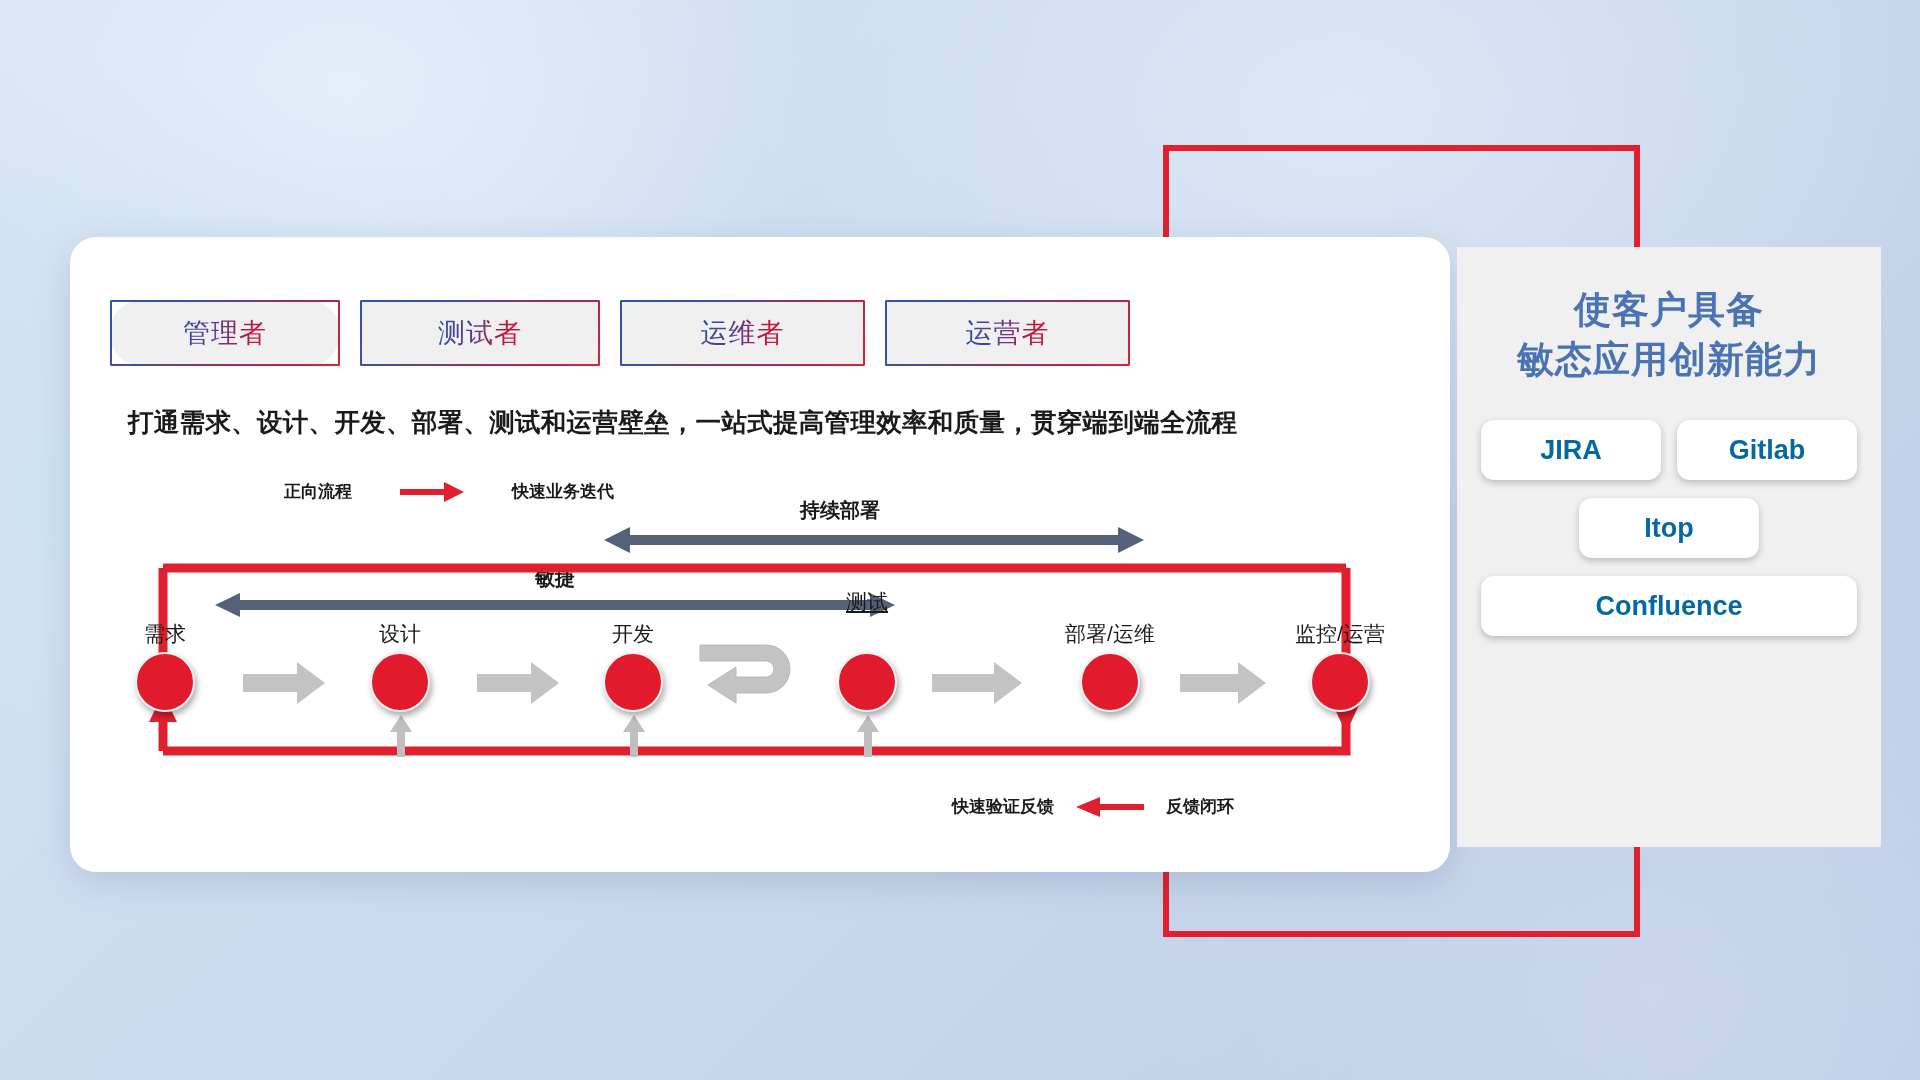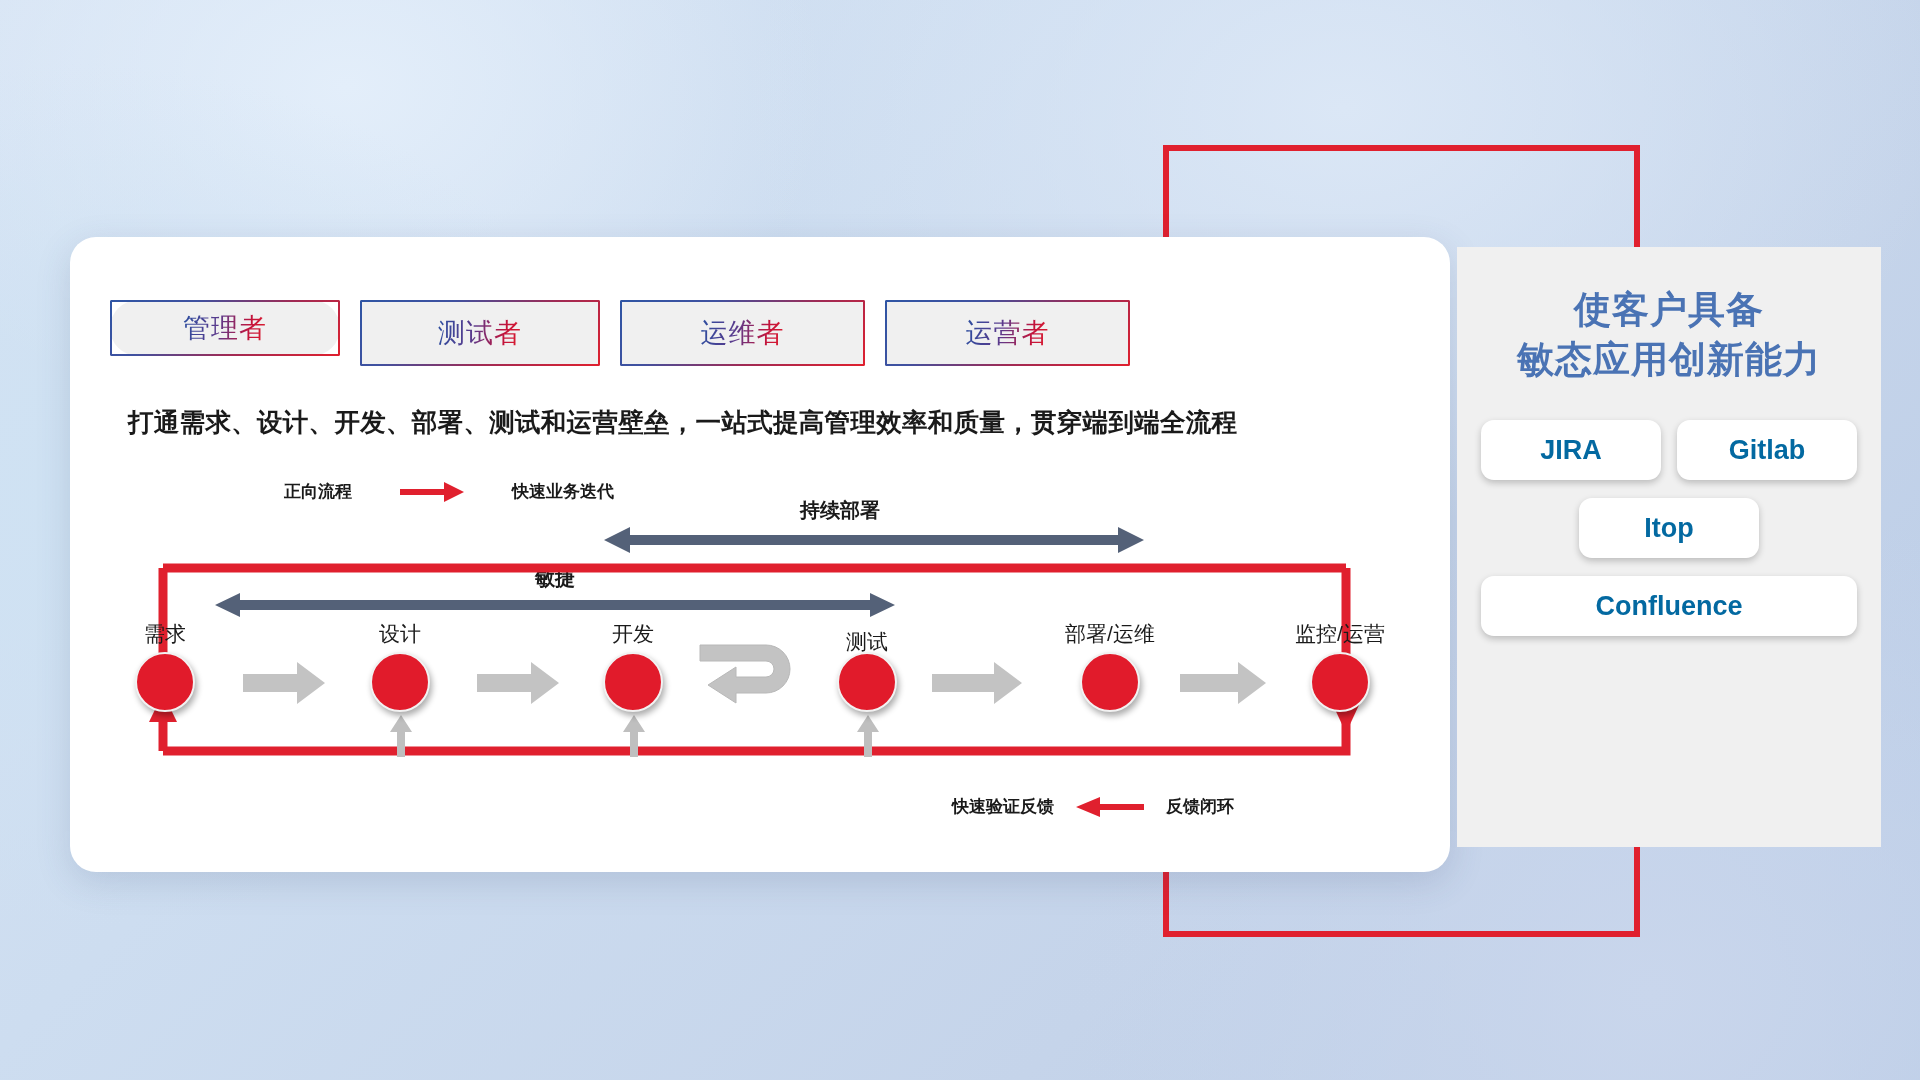--- a/index.html
+++ b/index.html
@@ -77,21 +77,21 @@
   svg{position:absolute;overflow:visible;}
 </style>
 </head>
 <body>
 
 <div class="red-frame" style="left:1163px;top:145px;width:465px;height:780px;border-top:6px solid #e0202e;border-left:6px solid #e0202e;border-right:6px solid #e0202e;border-bottom:6px solid #e0202e;"></div>
 
 <div class="card" style="left:70px;top:237px;width:1380px;height:635px;"></div>
 
 <div class="roles" style="left:110px;top:300px;gap:20px;">
-  <div class="role-box" style="width:230px;height:56px;border-radius:32px;">
+  <div class="role-box" style="width:230px;height:66px;border-radius:32px;">
     <span class="role-label">管理者</span>
   </div>
   <div class="role-box" style="width:240px;height:66px;">
     <span class="role-label">测试者</span>
   </div>
   <div class="role-box" style="width:245px;height:66px;">
     <span class="role-label">运维者</span>
   </div>
   <div class="role-box" style="width:245px;height:66px;">
     <span class="role-label">运营者</span>
@@ -138,21 +138,21 @@
 <svg style="left:623px;top:715px;" width="22" height="42" viewBox="0 0 22 42">
   <path d="M11 0 L22 17 H15 V42 H7 V17 H0 Z" fill="#bfbfbf"></path>
 </svg>
 <svg style="left:857px;top:715px;" width="22" height="42" viewBox="0 0 22 42">
   <path d="M11 0 L22 17 H15 V42 H7 V17 H0 Z" fill="#bfbfbf"></path>
 </svg>
 
 <div class="stage-label" style="left:165px;top:620px;">需求</div>
 <div class="stage-label" style="left:400px;top:620px;">设计</div>
 <div class="stage-label" style="left:633px;top:620px;">开发</div>
-<div class="stage-label" style="left:867px;top:628px;">测试</div>
+<div class="stage-label" style="left:867px;top:588px;text-decoration:underline;">测试</div>
 <div class="stage-label" style="left:1110px;top:620px;">部署/运维</div>
 <div class="stage-label" style="left:1340px;top:620px;">监控/运营</div>
 
 <div class="node" style="left:165px;top:652px;"></div>
 <div class="node" style="left:400px;top:652px;"></div>
 <div class="node" style="left:633px;top:652px;"></div>
 <div class="node" style="left:867px;top:652px;"></div>
 <div class="node" style="left:1110px;top:652px;"></div>
 <div class="node" style="left:1340px;top:652px;"></div>
 

